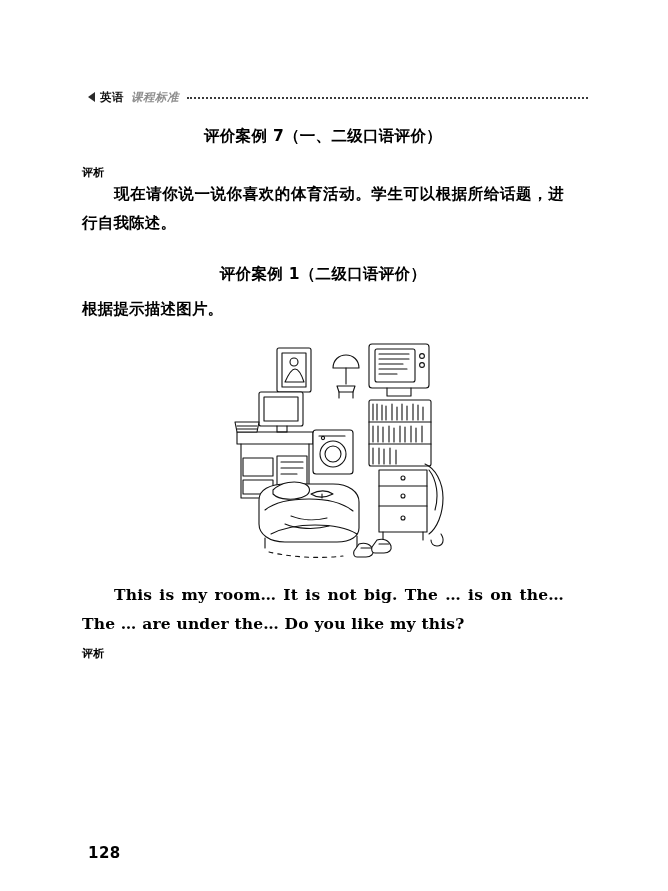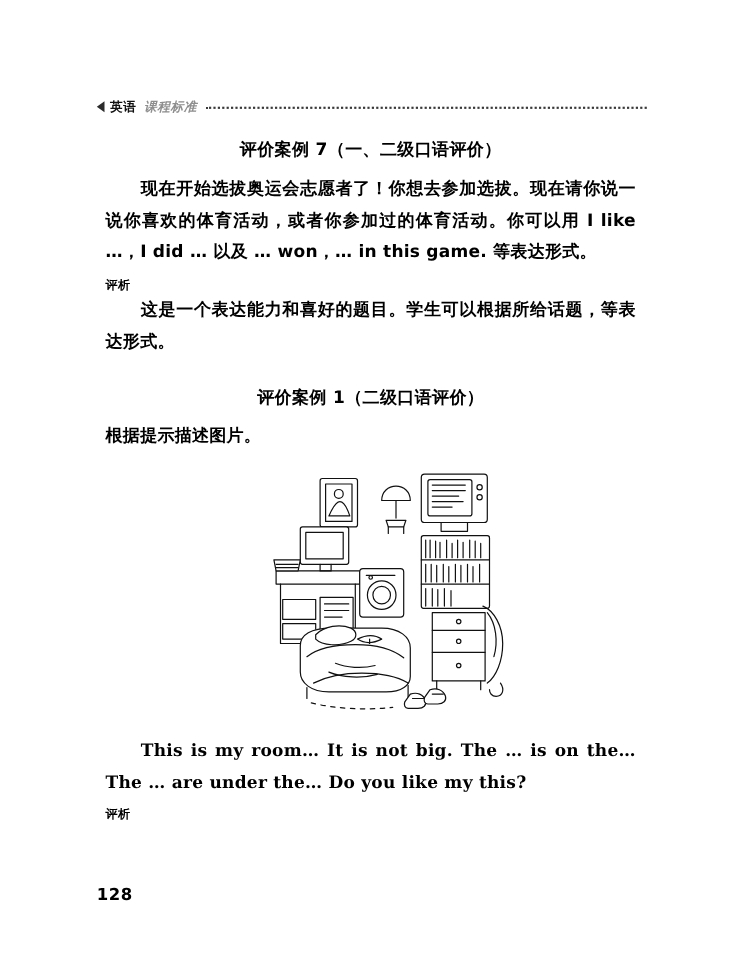--- a/index.html
+++ b/index.html
@@ -61,21 +61,21 @@
     flex: 1 1 auto;
     height: 0;
     border-top: 2px dotted #3a3a3a;
     position: relative;
     top: 1px;
   }
 
   
   .col {
     position: absolute;
-    left: 96px;
+    left: 82px;
     top: 126px;
     width: 482px;
   }
 
   .case-title {
     text-align: center;
     font-family: "DejaVu Sans", sans-serif;
     font-weight: bold;
     font-size: 15.5px;
     letter-spacing: 0.3px;
@@ -112,21 +112,21 @@
     margin: 14px 0 12px 0;
     display: flex;
     justify-content: center;
   }
   .figure svg { display: block; }
 
   
   .folio {
     position: absolute;
     left: 88px;
-    top: 804px;
+    top: 844px;
     font-family: "DejaVu Sans", sans-serif;
     font-weight: bold;
     font-size: 15px;
     letter-spacing: 0.5px;
   }
 </style>
 </head>
 <body>
 
 <div class="page">
@@ -134,24 +134,23 @@
   <div class="runhead">
     <span class="tri"></span>
     <span class="subject">英语</span>
     <span class="series">课程标准</span>
     <span class="dots"></span>
   </div>
 
   <div class="col">
 
     <h2 class="case-title">评价案例 7（一、二级口语评价）</h2>
-    <p class="para indent">现在开始选拔奥运会志愿者了！你想去参加选拔。现在请你说一说你喜欢的体育活动，或者你参加过的体育活动。你可以用 I like …，I did … 以及 … won，… in this game. 等表达形式。</p>
     <div class="gap-s"></div>
     <p class="label">评析</p>
-    <p class="para indent">这是一个表达能力和喜好的题目。学生可以根据所给话题，等表达形式。</p>
+    <p class="para indent">现在请你说一说你喜欢的体育活动。学生可以根据所给话题，进行自我陈述。</p>
 
     <div class="gap-l"></div>
 
     <h2 class="case-title">评价案例 1（二级口语评价）</h2>
     <p class="para">根据提示描述图片。</p>
 
     <div class="figure">
       <svg width="300" height="230" viewBox="0 0 300 230" fill="none" stroke="#111" stroke-width="1.1" stroke-linecap="round" stroke-linejoin="round" aria-hidden="true">
 
         <g>

